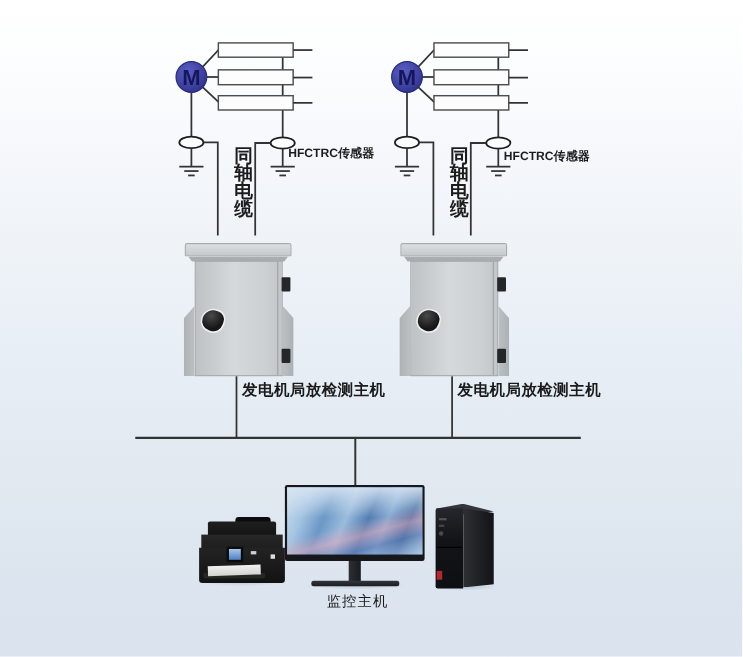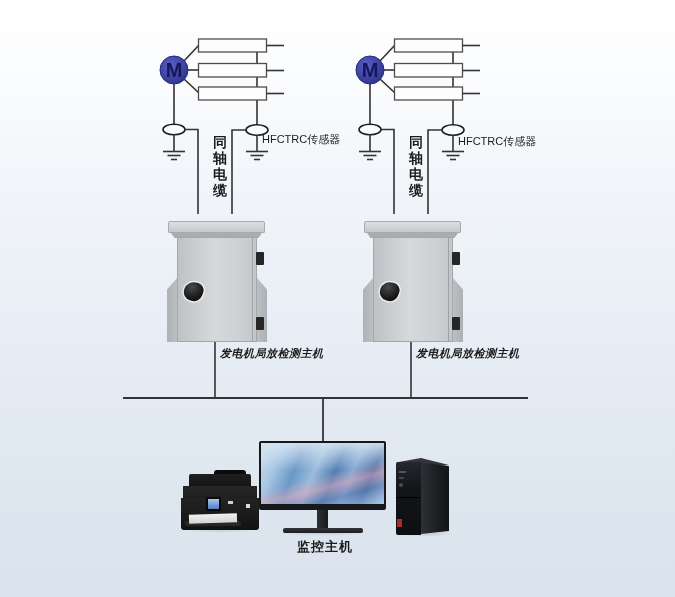--- a/index.html
+++ b/index.html
@@ -6,26 +6,26 @@
   body{font-family:"Liberation Sans","DejaVu Sans",sans-serif;}
   #canvas{
     position:relative;width:675px;height:597px;overflow:hidden;
     background:linear-gradient(180deg,#ffffff 0%,#fcfdfe 10%,#f3f6fa 28%,#eaf0f6 48%,#e3eaf2 68%,#dde6ef 85%,#dae3ee 100%);
   }
   .abs{position:absolute;}
   svg text{font-family:"Liberation Sans","DejaVu Sans",sans-serif;}
 
   
   .vlabel{
-    width:14px;font-size:14px;font-weight:700;color:#1c1c1c;
+    width:14px;font-size:17px;font-weight:700;color:#1c1c1c;
     line-height:16px;word-break:break-all;text-align:center;letter-spacing:0;
   }
-  .sensor-label{font-size:11px;color:#1c1c1c;font-weight:400;white-space:nowrap;text-align:center;}
-  .host-label{font-size:11px;color:#1a1a1a;font-weight:700;white-space:nowrap;letter-spacing:0.5px;font-style:italic;}
-  .monitor-label{font-size:13px;color:#1a1a1a;font-weight:700;text-align:center;letter-spacing:1px;}
+  .sensor-label{font-size:11px;color:#1c1c1c;font-weight:700;white-space:nowrap;text-align:center;}
+  .host-label{font-size:14px;color:#1a1a1a;font-weight:700;white-space:nowrap;letter-spacing:0.5px;}
+  .monitor-label{font-size:13px;color:#1a1a1a;font-weight:400;text-align:center;letter-spacing:1px;}
 
   
   .cabinet{width:100px;height:121px;}
   .cab-lid{position:absolute;left:1px;top:0;width:97px;height:12px;
     background:linear-gradient(180deg,#dcdfe1,#c6c9cb);border:1px solid #a7abae;border-radius:2px 2px 1px 1px;box-sizing:border-box;}
   .cab-flange{position:absolute;left:4px;top:12px;width:91px;height:5px;background:#a9adb0;
     clip-path:polygon(0 0,100% 0,96% 100%,4% 100%);}
   .cab-body{position:absolute;left:10px;top:16px;width:80px;height:105px;
     background:linear-gradient(90deg,#bfc2c4 0%,#d6d9db 45%,#cdd0d2 80%,#c3c6c8 100%);
     border:1px solid #a3a7aa;box-sizing:border-box;}

